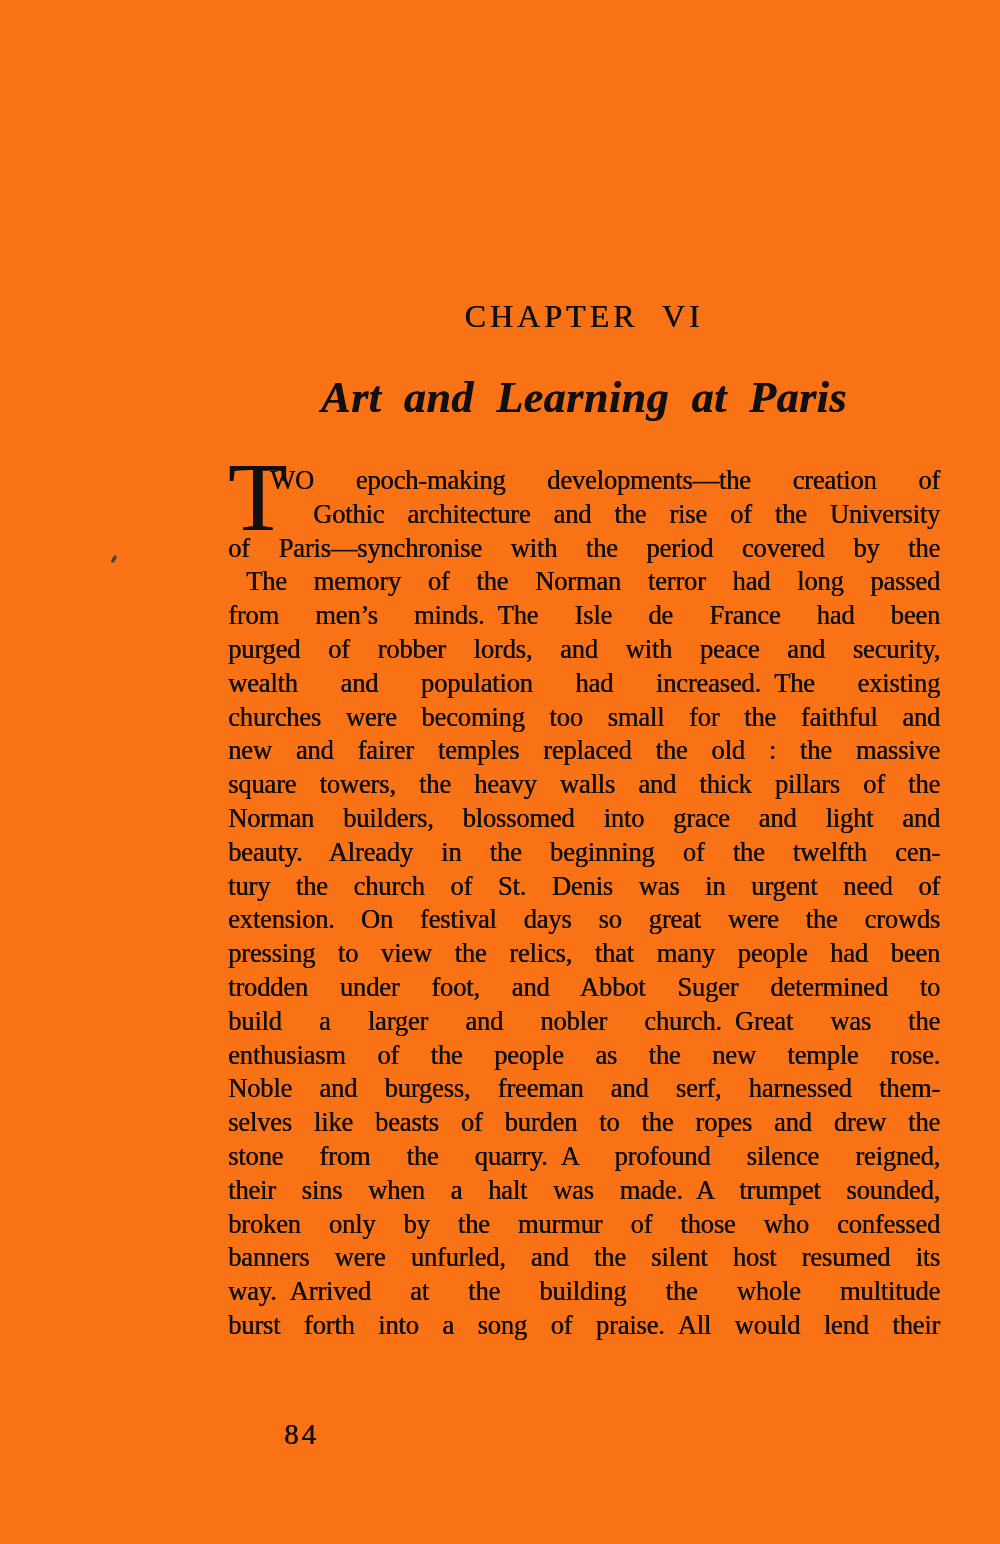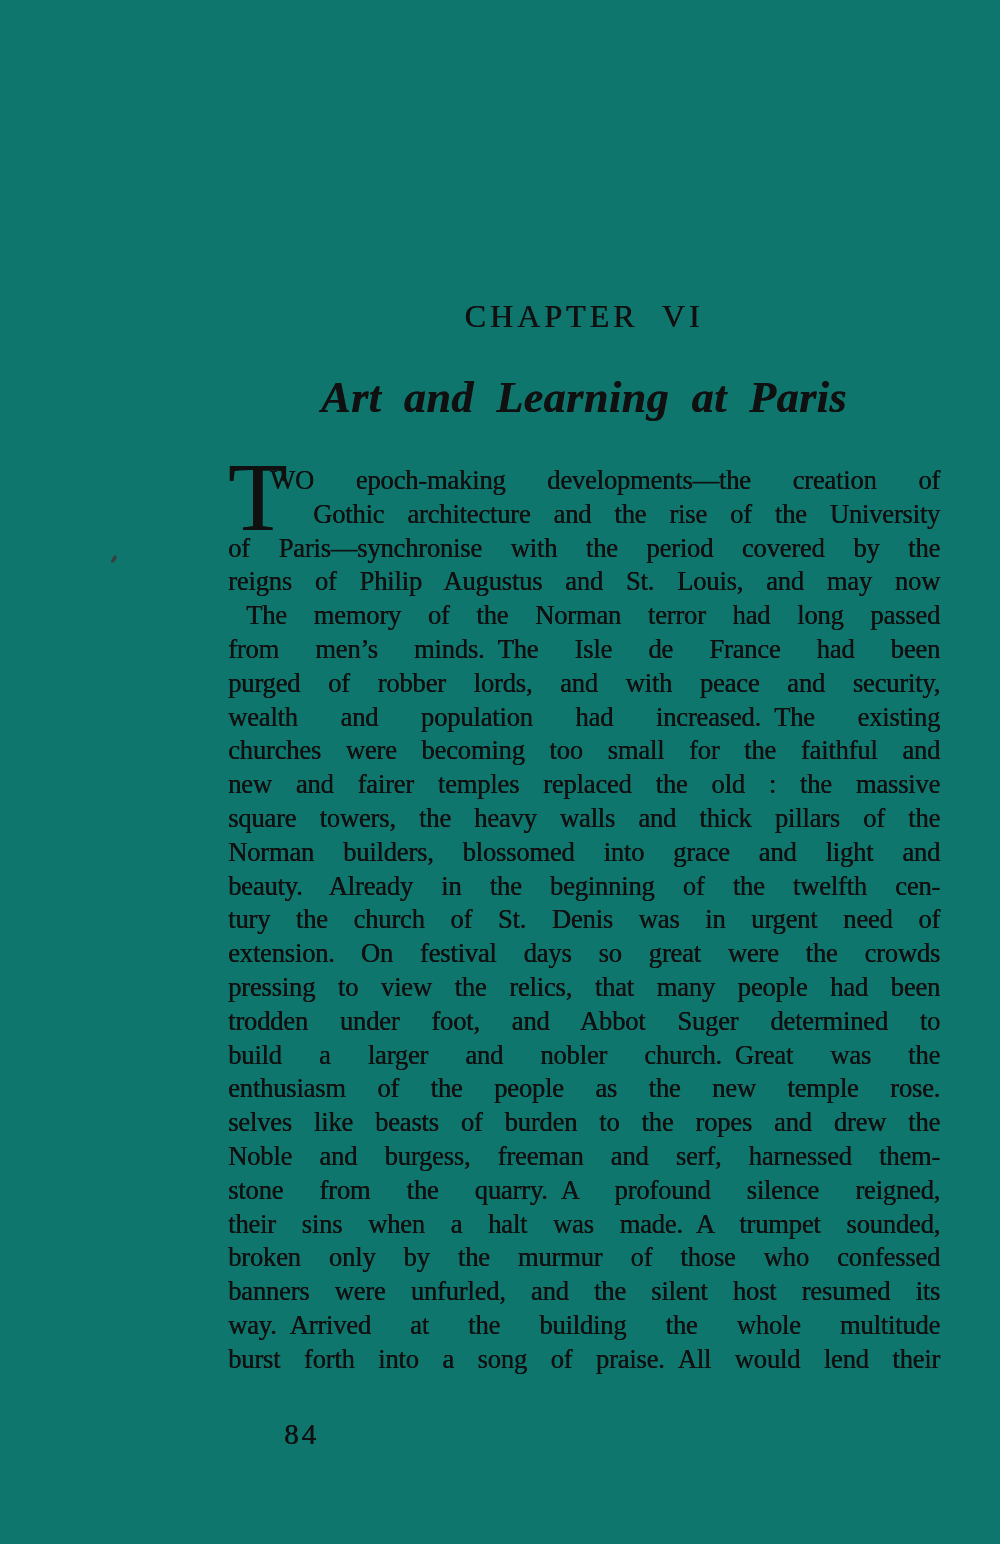--- a/index.html
+++ b/index.html
@@ -8,21 +8,21 @@
   body {
     width: 1000px; height: 1544px;
     background: #ffffff;
     font-family: "Liberation Serif", "DejaVu Serif", serif;
     color: #101010;
     overflow: hidden;
   }
   .page {
     position: absolute; left: 0; top: 0;
     width: 1000px; height: 1544px;
-    background: #0f766e;
+    background: #f97316;
     overflow: hidden;
   }
   .chapter-heading {
     position: absolute; left: 228px; top: 296px; width: 712px;
     text-align: center;
     font-size: 32px; line-height: 40px;
     letter-spacing: 4px; word-spacing: 12px;
     text-shadow: 0.6px 0 0 currentColor;
   }
   .chapter-title {
@@ -82,40 +82,39 @@
   <div class="chapter-heading">CHAPTER VI</div>
 
   <div class="chapter-title">Art and Learning at Paris</div>
 
   <div class="textblock">
     <div class="para" id="para1">
       <span class="dropcap">T</span>
     <div class="line">WO epoch-making developments—the creation of</div>
         <div class="line">Gothic architecture and the rise of the University</div>
         <div class="line">of Paris—synchronise with the period covered by the</div>
-        <div class="line">reigns of Philip Augustus and St. Louis, and may now</div>
       </div>
     <div class="para" id="para2">
         <div class="line">The memory of the Norman terror had long passed</div>
         <div class="line">from men’s minds. The Isle de France had been</div>
         <div class="line">purged of robber lords, and with peace and security,</div>
         <div class="line">wealth and population had increased. The existing</div>
         <div class="line">churches were becoming too small for the faithful and</div>
         <div class="line">new and fairer temples replaced the old : the massive</div>
         <div class="line">square towers, the heavy walls and thick pillars of the</div>
         <div class="line">Norman builders, blossomed into grace and light and</div>
         <div class="line">beauty.  Already in the beginning of the twelfth cen-</div>
         <div class="line">tury the church of St. Denis was in urgent need of</div>
         <div class="line">extension.  On festival days so great were the crowds</div>
         <div class="line">pressing to view the relics, that many people had been</div>
         <div class="line">trodden under foot, and Abbot Suger determined to</div>
         <div class="line">build a larger and nobler church. Great was the</div>
         <div class="line">enthusiasm of the people as the new temple rose.</div>
+        <div class="line">Noble and burgess, freeman and serf, harnessed them-</div>
         <div class="line">selves like beasts of burden to the ropes and drew the</div>
-        <div class="line">Noble and burgess, freeman and serf, harnessed them-</div>
         <div class="line">stone from the quarry. A profound silence reigned,</div>
         <div class="line">their sins when a halt was made. A trumpet sounded,</div>
         <div class="line">broken only by the murmur of those who confessed</div>
         <div class="line">banners were unfurled, and the silent host resumed its</div>
         <div class="line">way. Arrived at the building the whole multitude</div>
         <div class="line">burst forth into a song of praise. All would lend their</div>
       </div>
   </div>
 
   <div class="page-number">84</div>

